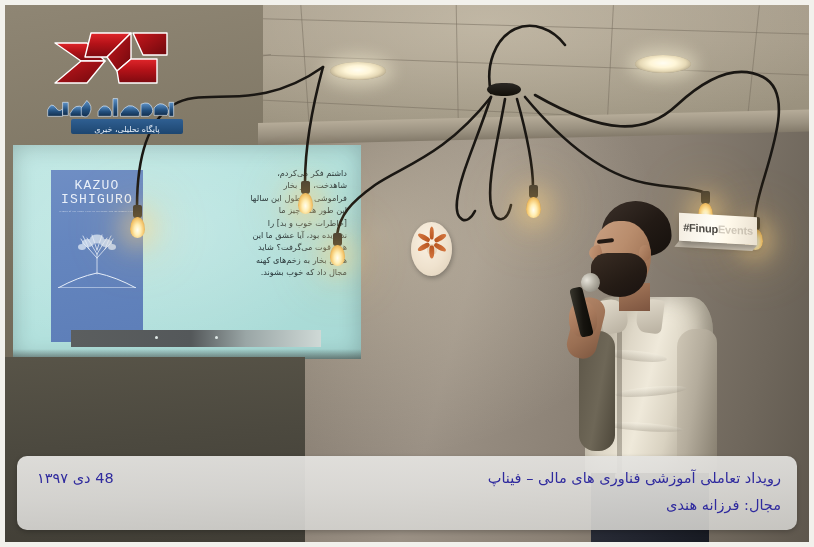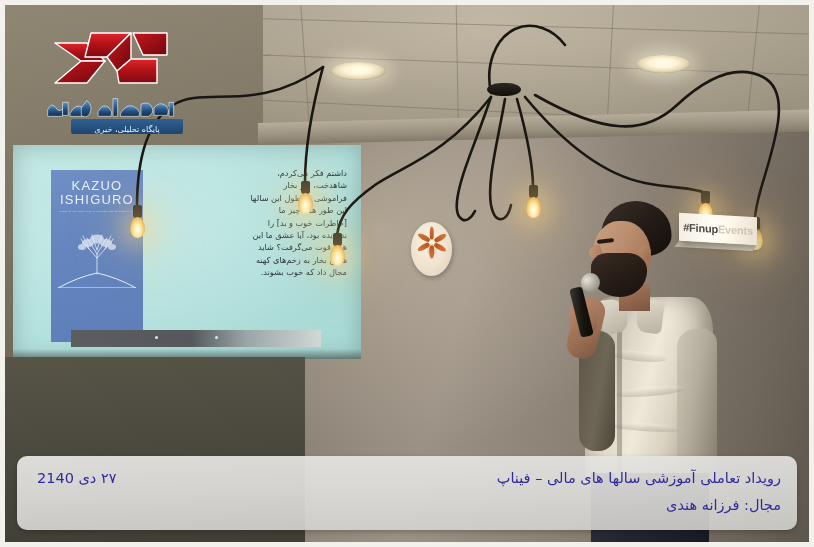--- a/index.html
+++ b/index.html
@@ -95,21 +95,21 @@
   
   .book {
     position: absolute; left: 38px; top: 25px;
     width: 92px; height: 172px;
     background: linear-gradient(170deg, #6f8ec4 0%, #6586bf 40%, #5d7eb8 100%);
     padding: 9px 6px;
     text-align: center;
     overflow: hidden;
   }
   .book-author {
-    font-family: Liberation Sans, sans-serif;
+    font-family: Liberation Mono, monospace;
     color: #e9f0fa;
     font-size: 13px;
     letter-spacing: 1.2px;
     line-height: 14px;
     font-weight: 400;
   }
   .book-blurb {
     font-family: "Liberation Serif", serif;
     color: rgba(234,240,250,.80);
     font-size: 2.6px;
@@ -643,21 +643,21 @@
         </g>
       </svg>
       <div class="brand-tag">
         <span>پایگاه تحلیلی، خبری</span>
       </div>
     </div>
 
     <div class="caption">
       <div class="caption-inner">
         <div class="cap-row">
-          <div class="cap-title">رویداد تعاملی  آموزشی سالها های مالی – فیناپ</div>
-          <div class="cap-date">۲۷ دی 2140</div>
+          <div class="cap-title">رویداد تعاملی  آموزشی فناوری های مالی – فیناپ</div>
+          <div class="cap-date">48 دی ۱۳۹۷</div>
         </div>
         <div class="cap-credit">مجال: فرزانه هندی</div>
       </div>
     </div>
 
   </div>
 </div>
 
 </body></html>

